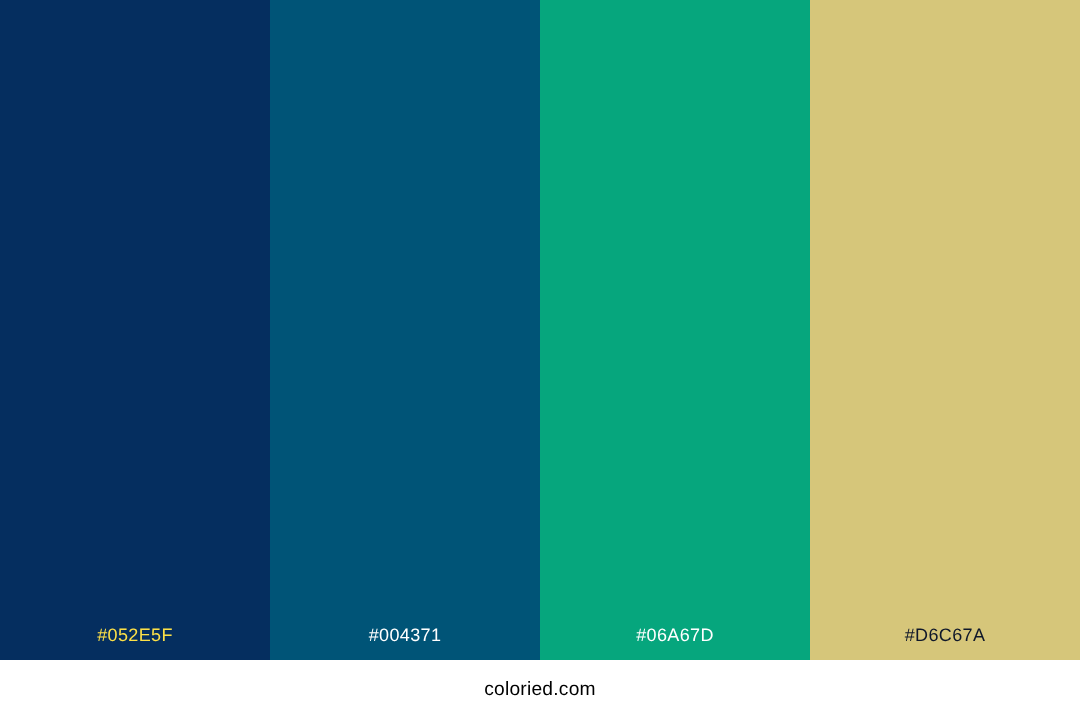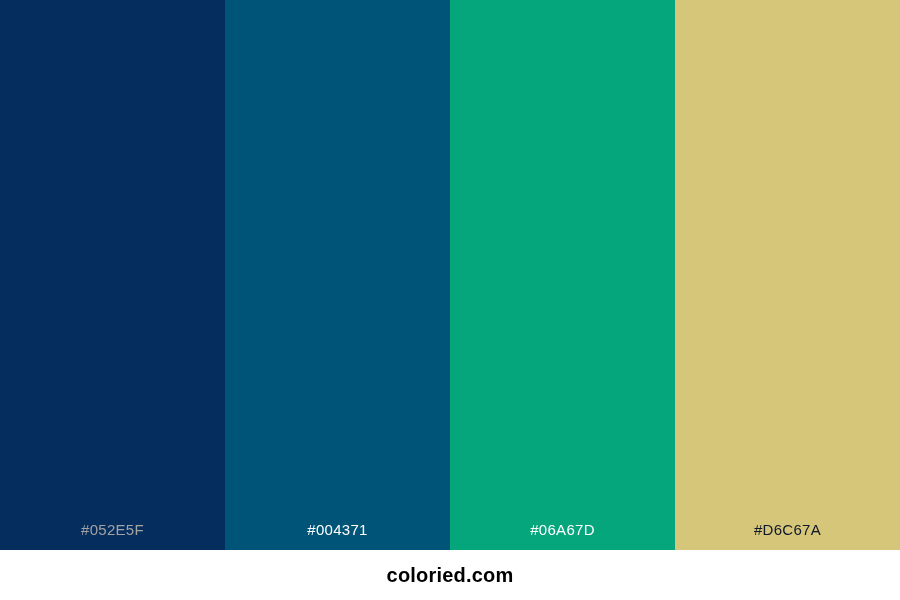--- a/index.html
+++ b/index.html
@@ -54,36 +54,36 @@
   #footer-bar {
     width: 900px;
     height: 50px;
     background: #ffffff;
     display: flex;
     align-items: center;
     justify-content: center;
   }
   #footer-brand {
     font-family: "Liberation Sans", sans-serif;
-    font-size: 20px;
-    font-weight: bold;
+    font-size: 16px;
+    font-weight: normal;
     color: #000000;
     letter-spacing: 0.2px;
     line-height: 1;
   }
 </style>
 </head>
 <body style="background-color: rgb(255, 255, 255);">
 
 <div id="palette-page">
 
   <div id="swatch-strip">
 
     <div class="swatch" style="background-color: rgb(5, 46, 95);">
-      <span class="swatch-label label-light" style="color: #a3a3a3;">#052E5F</span>
+      <span class="swatch-label label-light" style="color: #fde047;">#052E5F</span>
     </div>
 
     <div class="swatch" style="background-color: rgb(0, 84, 119);">
       <span class="swatch-label label-light" style="color: rgb(255, 255, 255);">#004371</span>
     </div>
 
     <div class="swatch" style="background-color: rgb(6, 166, 125);">
       <span class="swatch-label label-light" style="color: rgb(255, 255, 255); margin-top: 29px;">#06A67D</span>
     </div>
 

